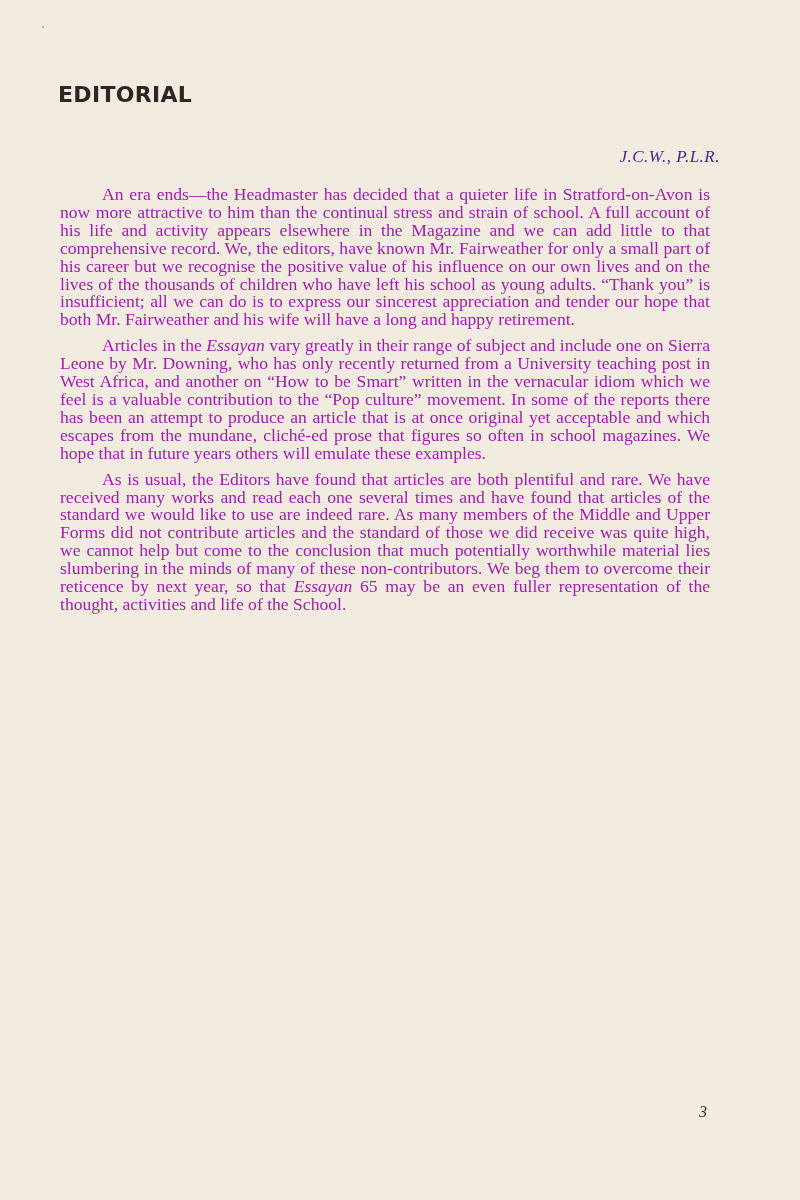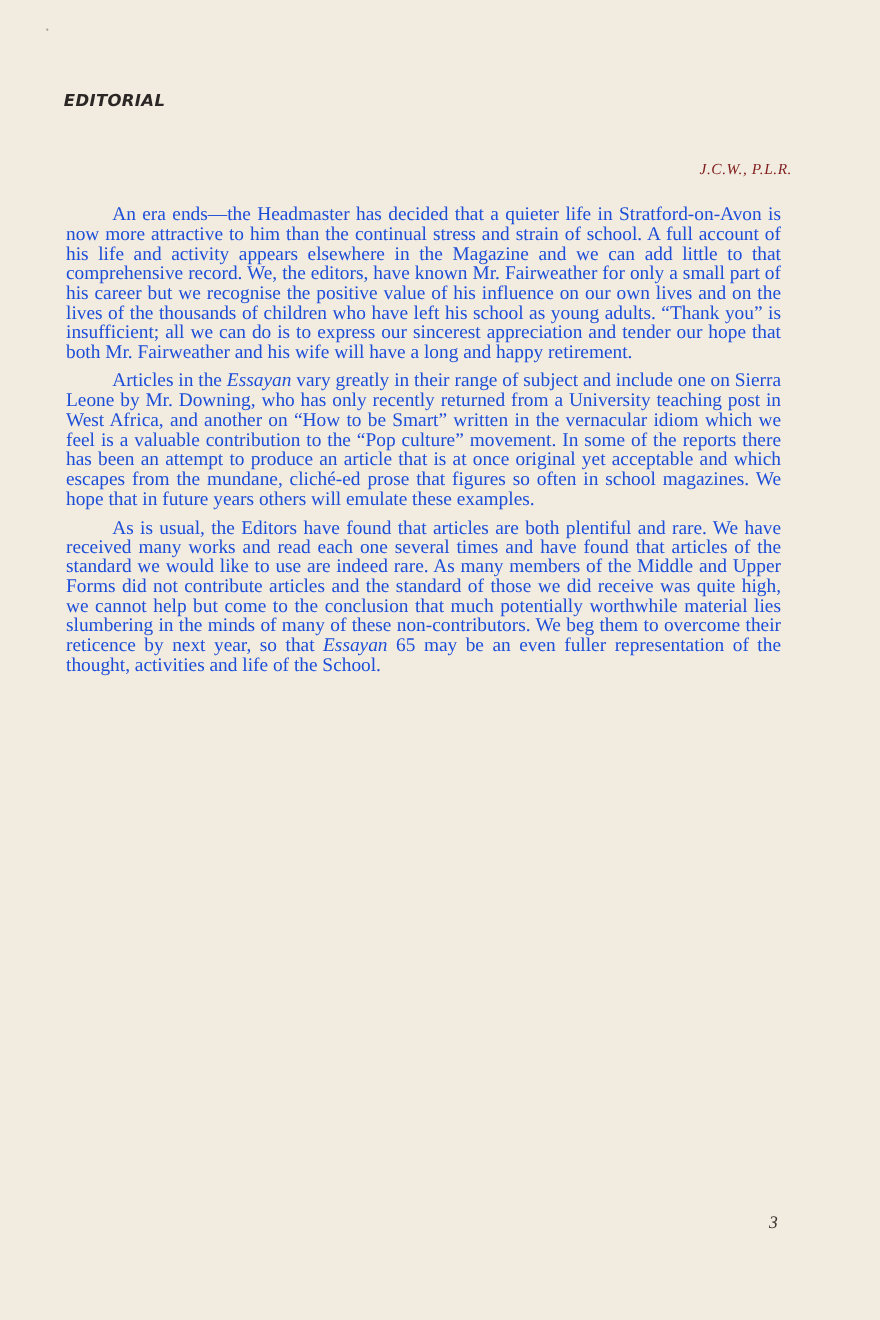--- a/index.html
+++ b/index.html
@@ -18,46 +18,45 @@
       position: absolute;
       left: 0; top: 0;
       width: 800px; height: 1200px;
     }
     .heading {
       position: absolute;
       left: 58px;
       top: 82px;
       font-family: "DejaVu Sans", sans-serif;
       font-weight: bold;
-      font-style: italic;
-      font-size: 15px;
+      font-size: 22px;
       letter-spacing: 0.3px;
       color: #2b2724;
       margin: 0;
     }
     .authors {
       position: absolute;
       right: 80px;
       top: 147px;
       font-family: "Liberation Serif", serif;
       font-style: italic;
-      font-size: 14px;
-      color: #7f1d1d;
+      font-size: 17px;
+      color: #4c1d95;
       letter-spacing: 0.5px;
     }
     .body-text {
       position: absolute;
       left: 60px;
       top: 186px;
       width: 650px;
       font-family: "Liberation Serif", serif;
       font-size: 17.6px;
       line-height: 17.9px;
       text-align: justify;
-      color: #1d4ed8;
+      color: #a21caf;
     }
     .body-text p {
       margin: 0 0 8px 0;
       text-indent: 42px;
     }
     .body-text em {
     }
     .page-number {
       position: absolute;
       left: 699px;

